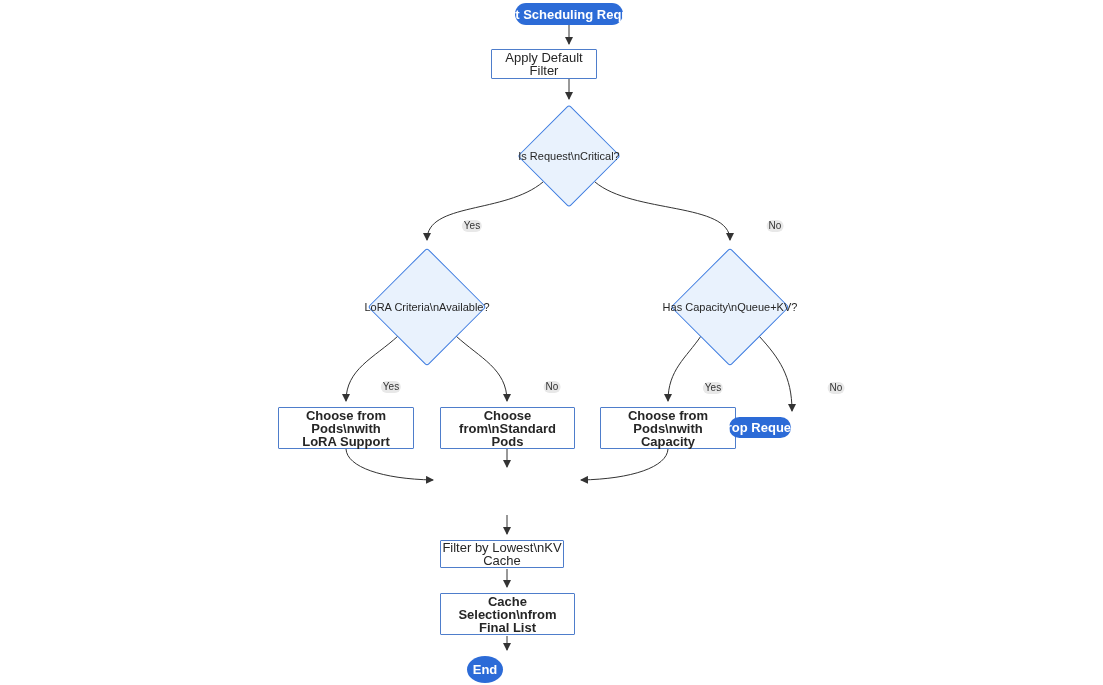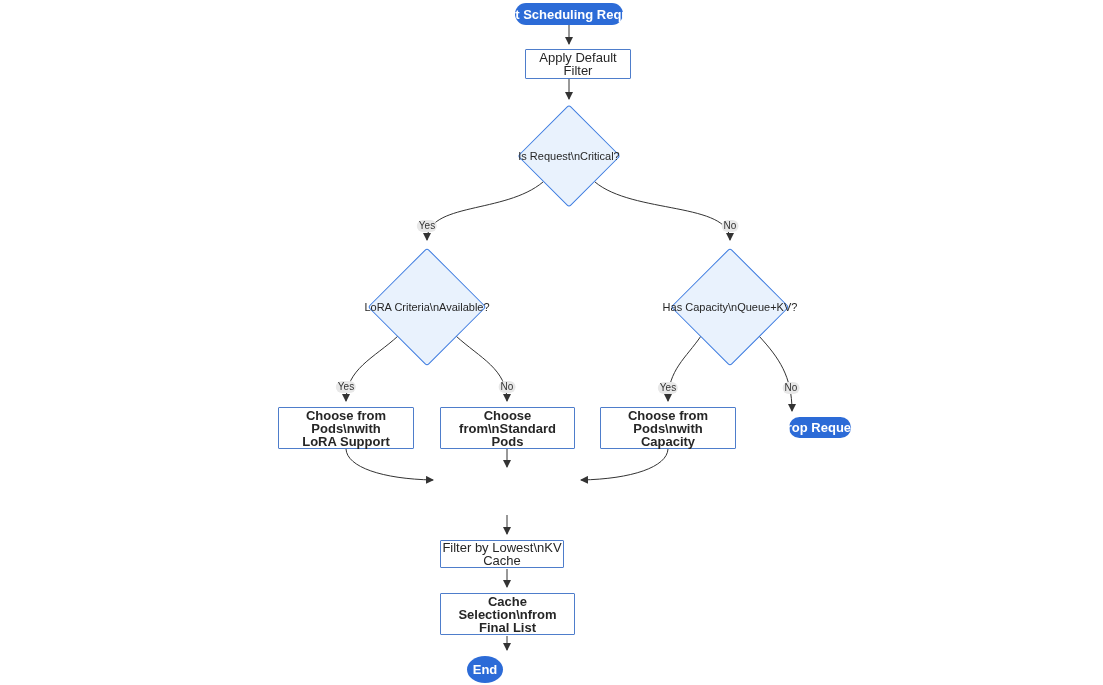--- a/index.html
+++ b/index.html
@@ -34,21 +34,21 @@
   }
   .diamond .diamond-label{
     position:absolute;inset:0;display:flex;align-items:center;justify-content:center;
     font-size:11px;white-space:nowrap;
   }
 
   .edge-label{
     position:absolute;transform:translate(-50%,-50%);
     background:var(--edge-label-bg,#e8e8e8);
     color:var(--edge-label-text,#333);
-    font-size:10px;line-height:12px;padding:0 2px;border-radius:6px;
+    font-size:10px;line-height:12px;padding:0 2px;border-radius:6px;margin-left:45px;
   }
 </style>
 </head>
 <body>
 
 <div class="canvas">
 
   <svg class="edges" width="1103" height="685">
     <defs>
       <marker id="arrow" markerWidth="8" markerHeight="8" refX="7" refY="4" orient="auto" markerUnits="userSpaceOnUse">
@@ -68,21 +68,21 @@
     <path d="M668,449 C667,467 632,479 581,480" marker-end="url(#arrow)"></path>
     <path d="M507,515 L507,534" marker-end="url(#arrow)"></path>
     <path d="M507,569 L507,587" marker-end="url(#arrow)"></path>
     <path d="M507,636 L507,650" marker-end="url(#arrow)"></path>
   </svg>
 
   <div class="node pill" style="left:515px;top:3px;width:108px;height:22px">
     <span>Start Scheduling Request</span>
   </div>
 
-  <div class="node process" style="left:525px;top:49px;width:106px;height:30px">
+  <div class="node process" style="left:491px;top:49px;width:106px;height:30px">
     <span>Apply Default Filter</span>
   </div>
 
   <div class="diamond" style="left:517px;top:104px;width:104px;height:104px">
     <div class="diamond-shape" style="width:73px;height:73px"></div>
     <div class="diamond-label">Is Request\nCritical?</div>
   </div>
 
   <div class="diamond" style="left:367px;top:247px;width:120px;height:120px">
     <div class="diamond-shape" style="width:84px;height:84px"></div>
@@ -108,21 +108,21 @@
     </div>
   </div>
 
   <div class="node process" style="left:600px;top:407px;width:136px;height:42px">
     <div class="lines">
       <span>Choose from Pods\nwith</span>
       <span>Capacity</span>
     </div>
   </div>
 
-  <div class="node pill" style="left:789px;top:417px;width:62px;height:21px">
+  <div class="node pill" style="left:729px;top:417px;width:62px;height:21px">
     <span>Drop Request</span>
   </div>
 
 
   <div class="node process" style="left:440px;top:540px;width:124px;height:28px">
     <span>Filter by Lowest\nKV Cache</span>
   </div>
 
   <div class="node process" style="left:440px;top:593px;width:135px;height:42px">
     <div class="lines">

